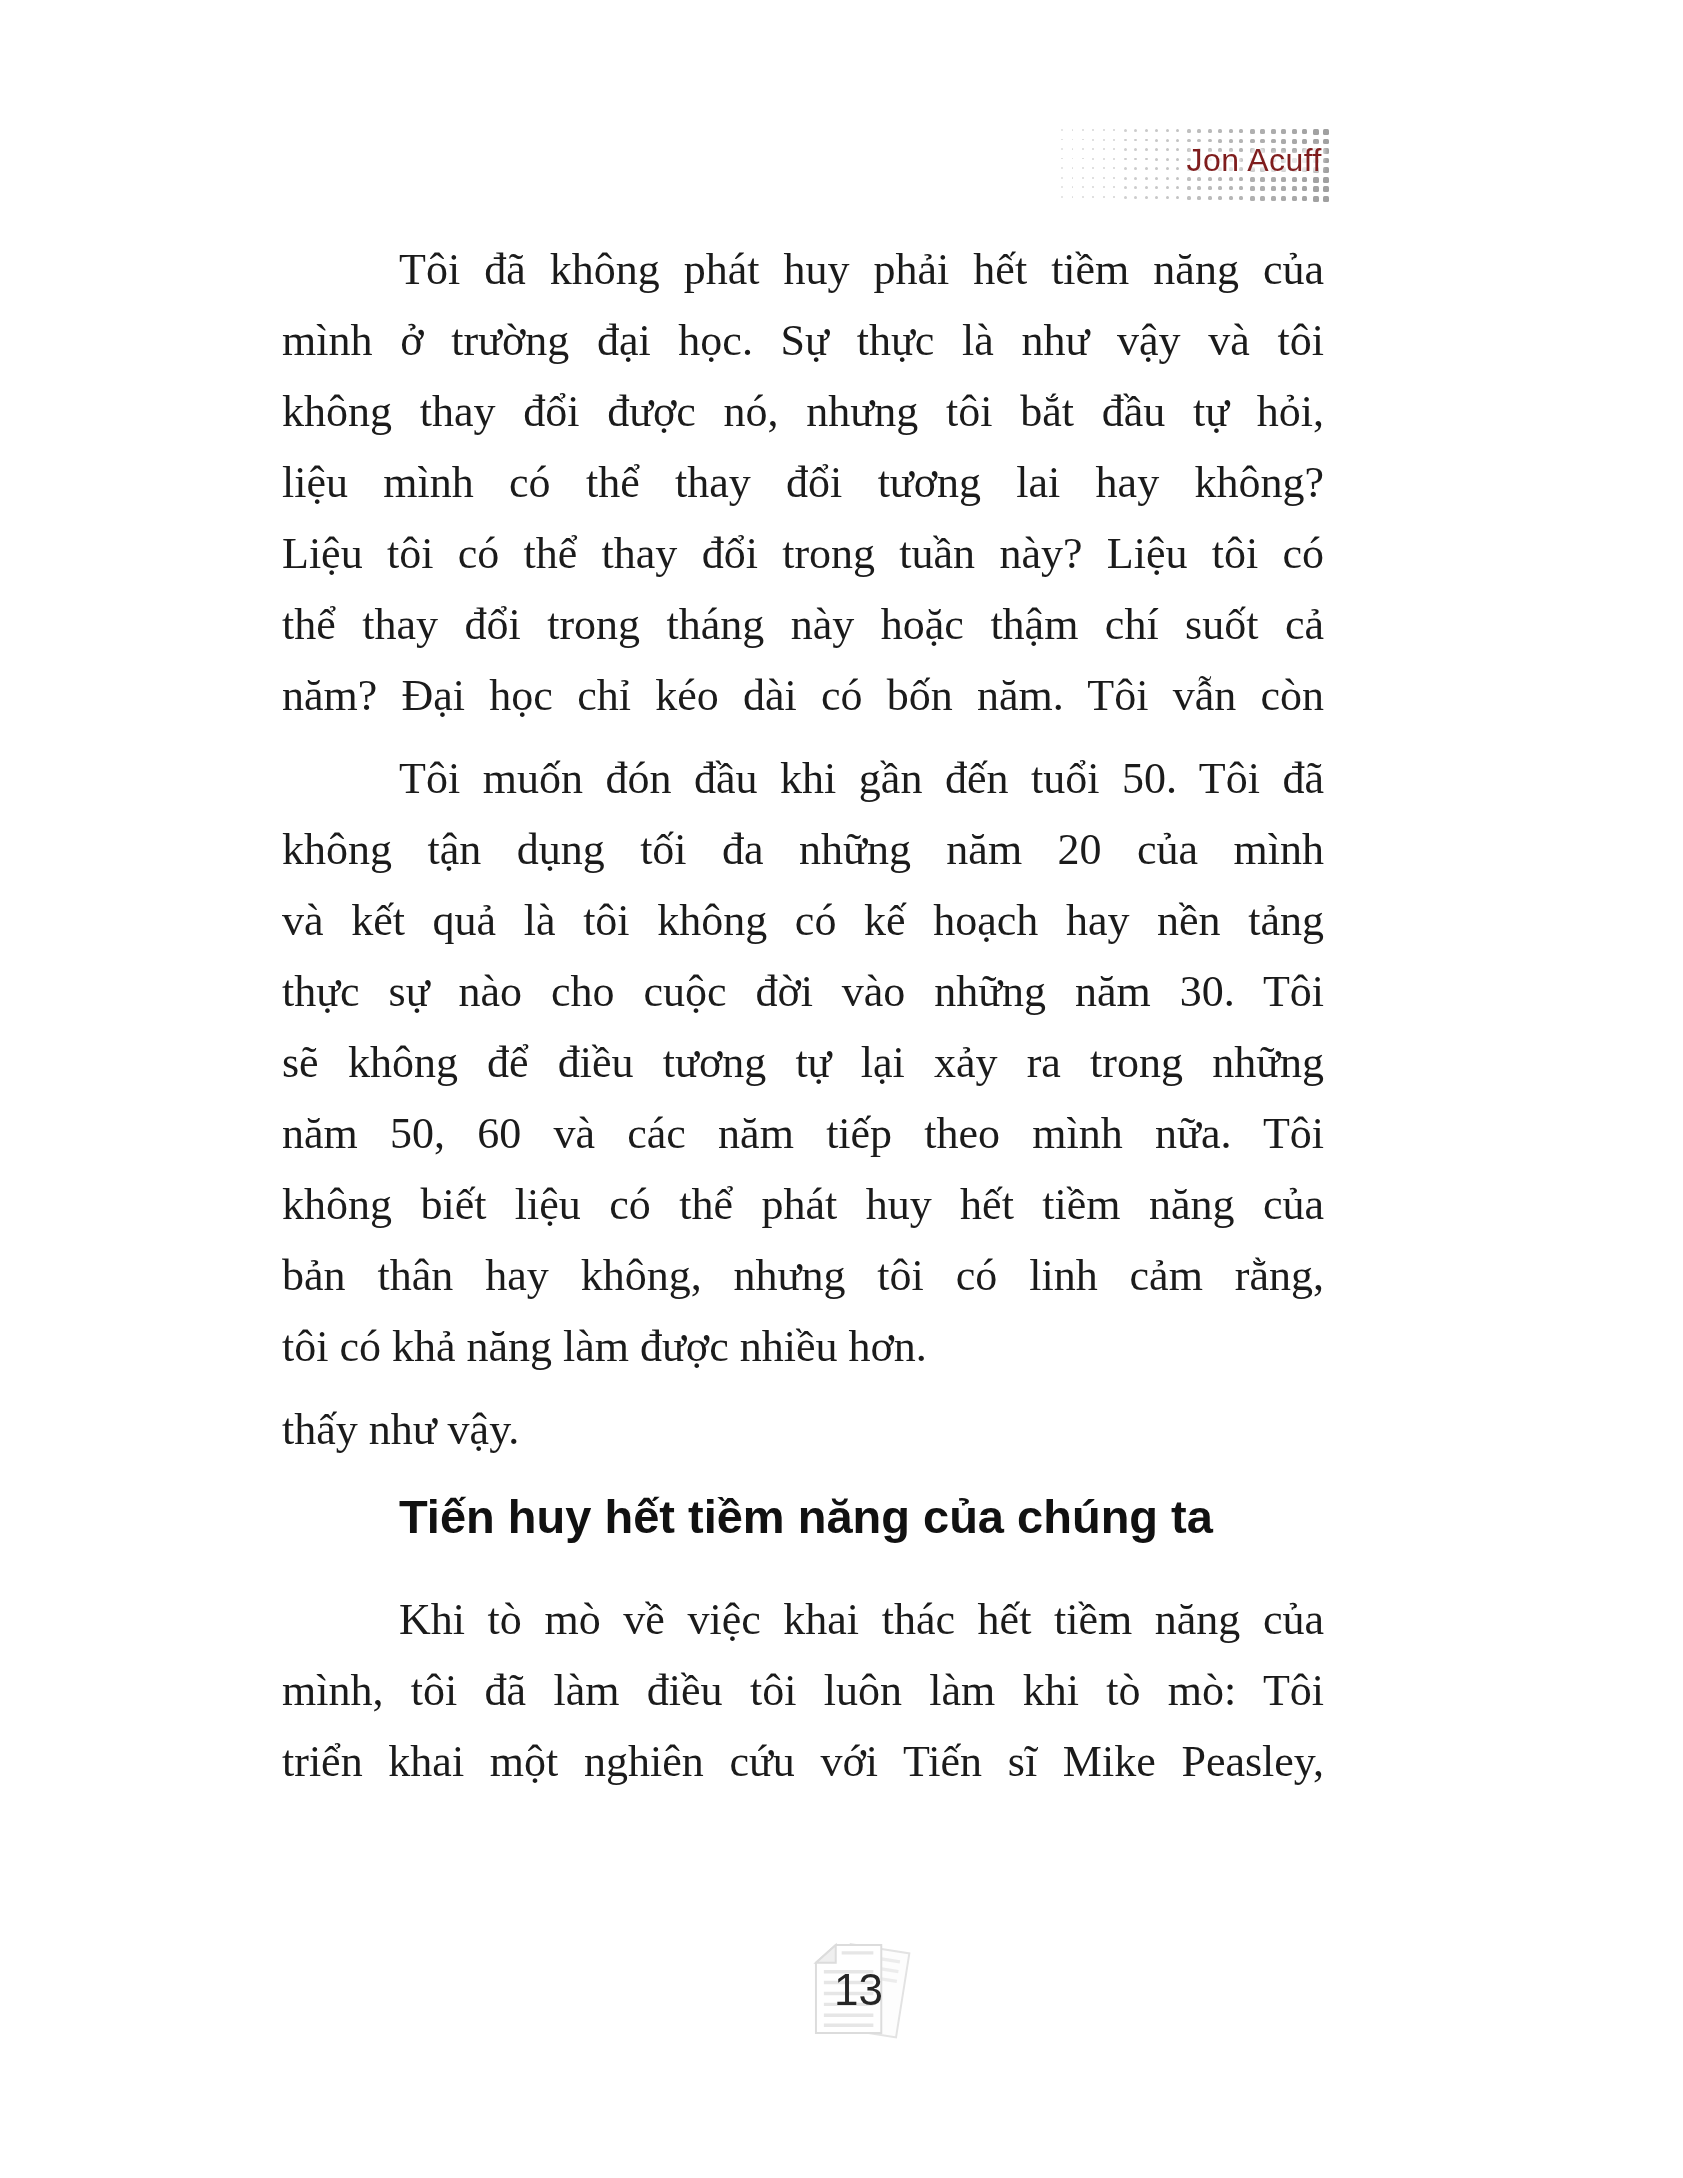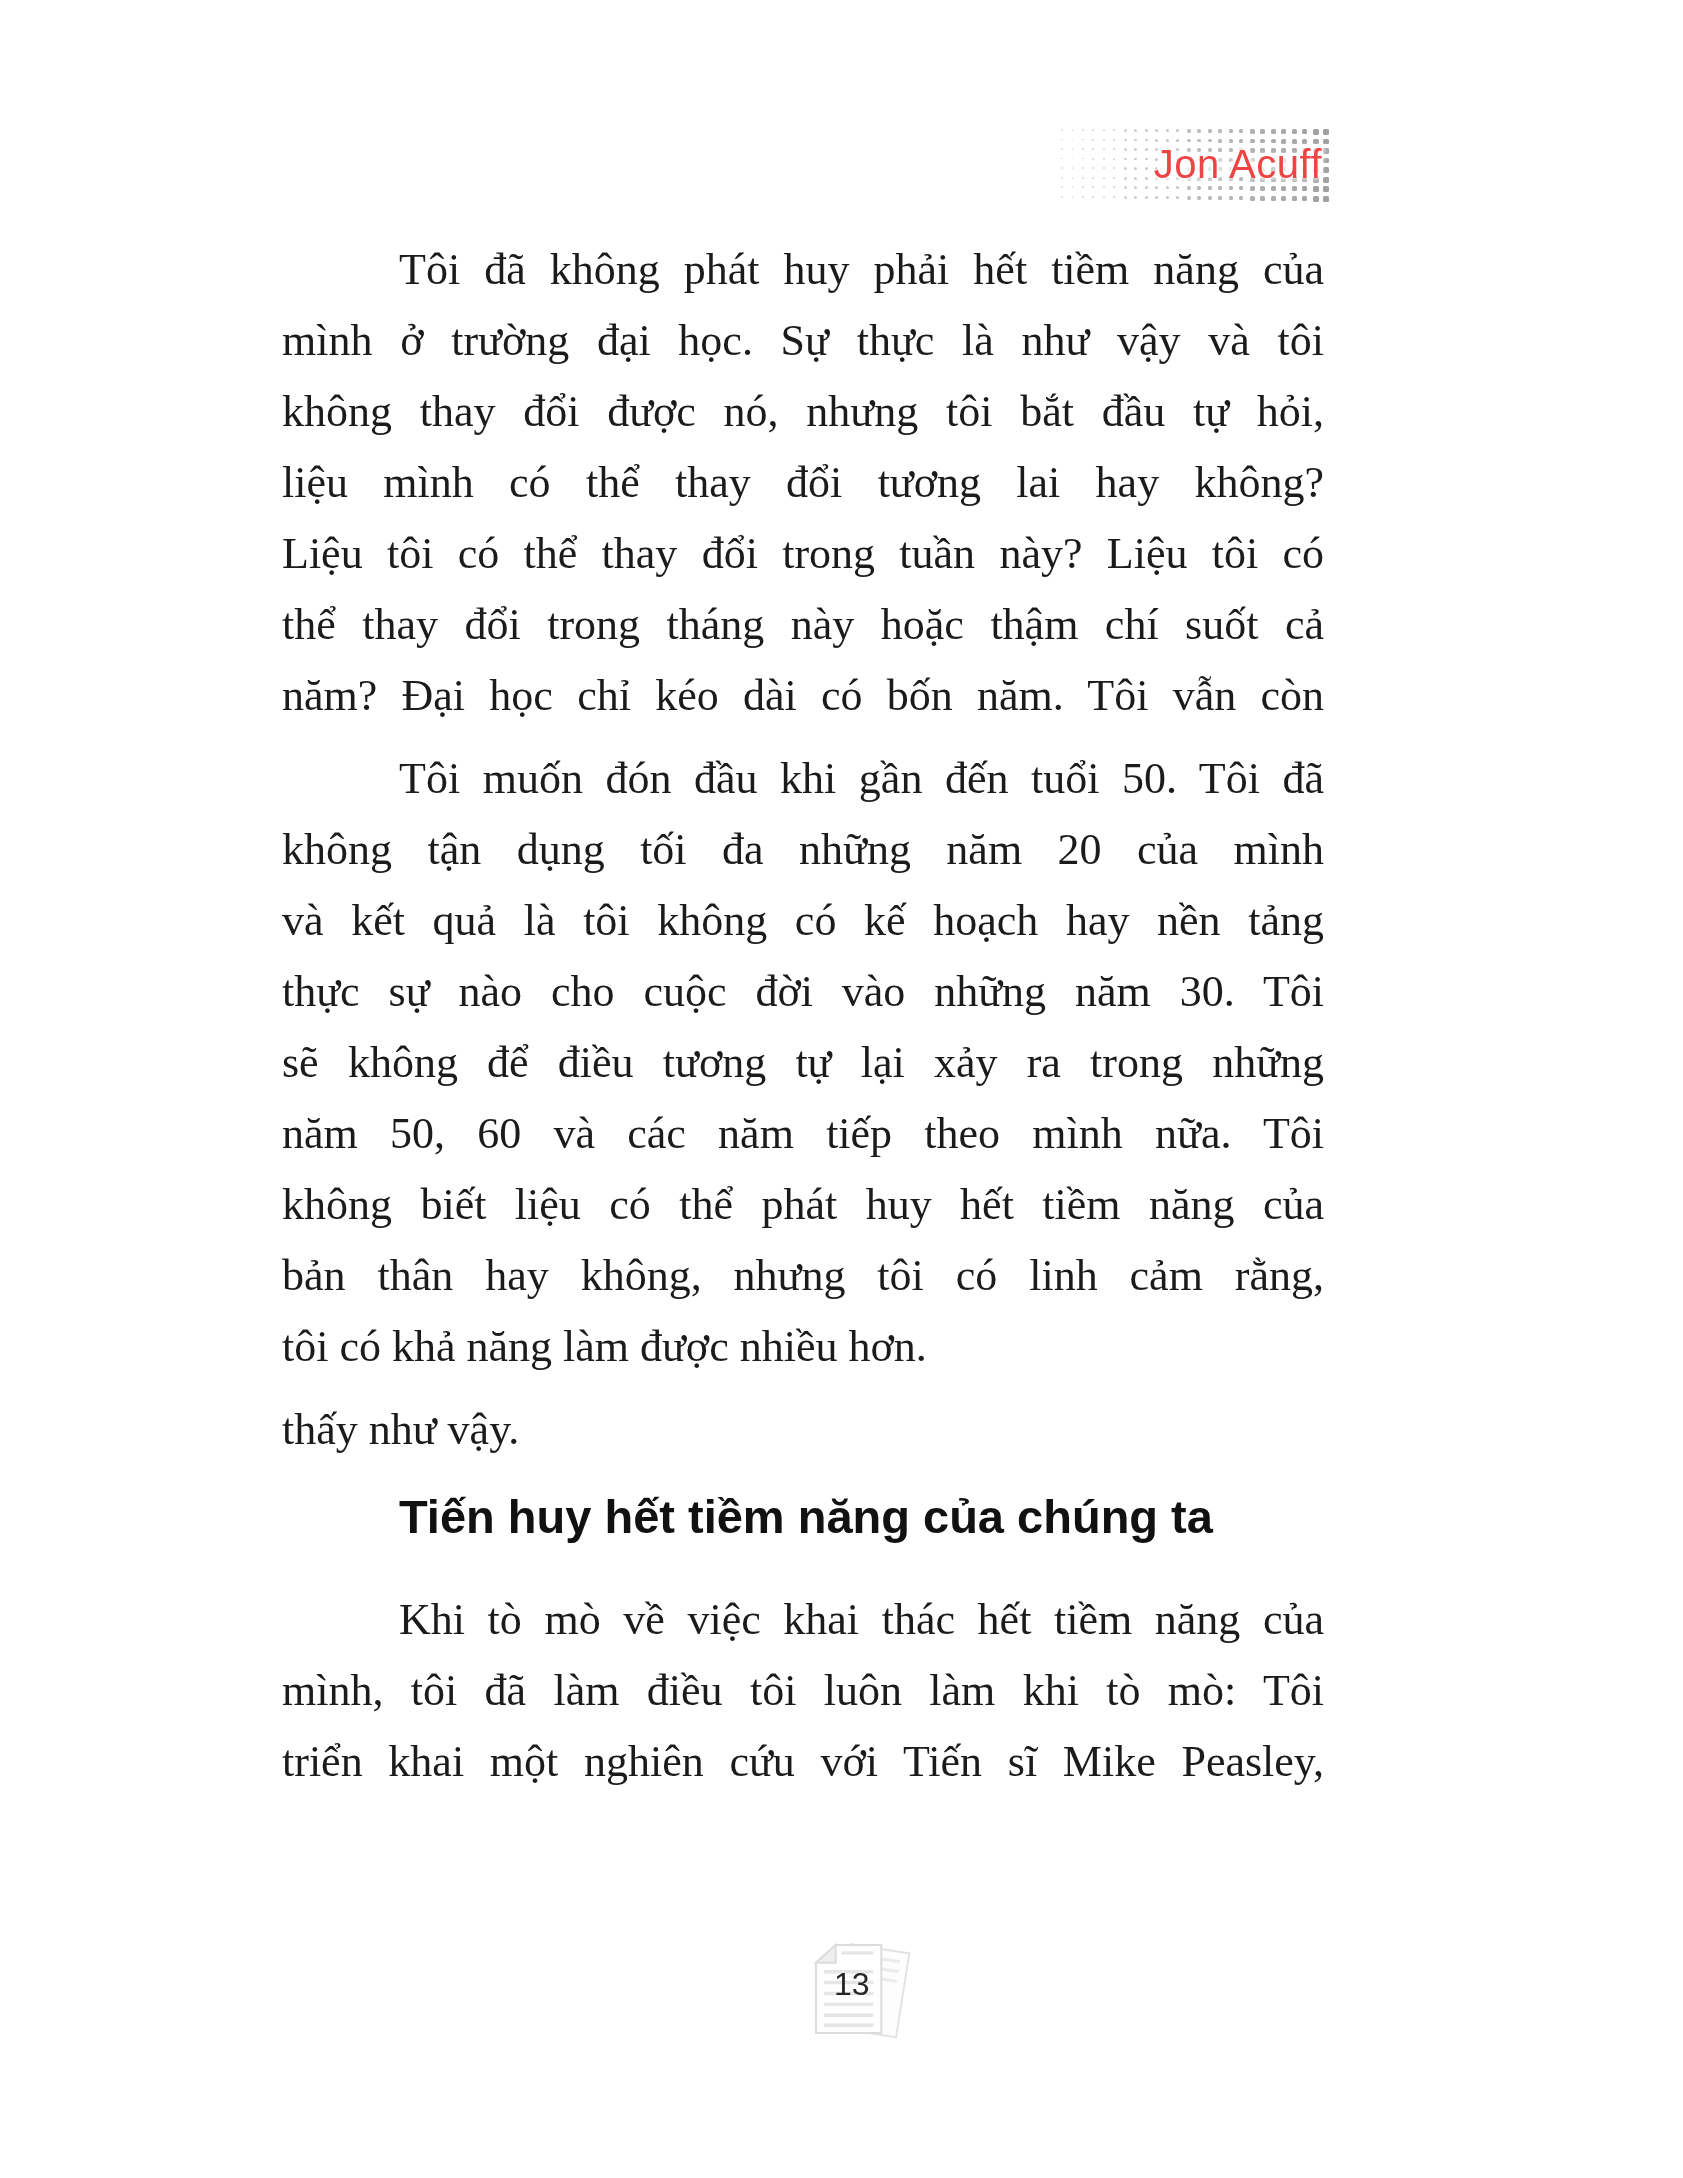--- a/index.html
+++ b/index.html
@@ -17,23 +17,23 @@
     position: absolute;
     left: 1059px; top: 127px;
     width: 273px; height: 75px;
   }
   .dots { position: absolute; inset: 0; }
   .dot { position: absolute; border-radius: 1.5px; }
   .author {
     position: absolute;
     right: 10px; top: 15px;
     font-family: "Liberation Sans", sans-serif;
-    font-size: 40px;
+    font-size: 32px;
     letter-spacing: 0.5px;
-    color: #ef4444;
+    color: #7f1d1d;
     text-shadow: 0 0 6px #fff, 0 0 10px #fff, 3px 0 5px #fff, -3px 0 5px #fff;
     white-space: nowrap;
   }
 
   
   .content {
     position: absolute;
     left: 282px; top: 0;
     width: 1042px;
     padding-top: 234px;
@@ -64,21 +64,21 @@
   .footer-area {
     position: absolute;
     left: 808px; top: 1942px;
     width: 103px; height: 99px;
   }
   .footer-area svg { position: absolute; inset: 0; }
   .page-number {
     position: absolute;
     left: 26px; top: 26px;
     font-family: "Liberation Sans", sans-serif;
-    font-size: 32px;
+    font-size: 44px;
     line-height: 1;
     color: #262626;
   }
 </style>
 </head>
 <body>
 
 <div class="page">
 
   <div class="header-area">

